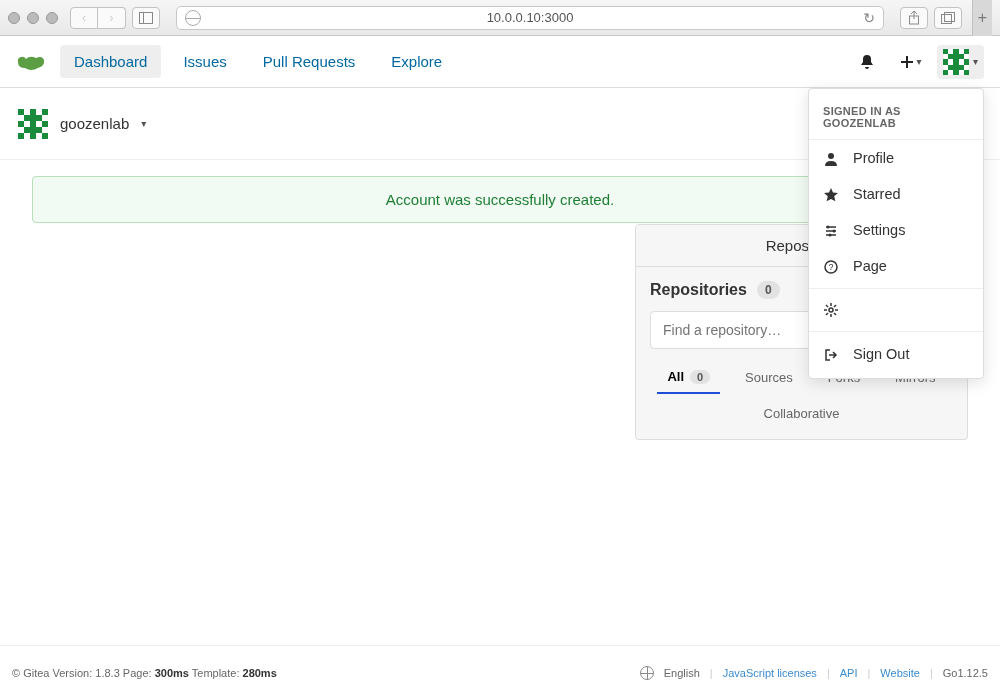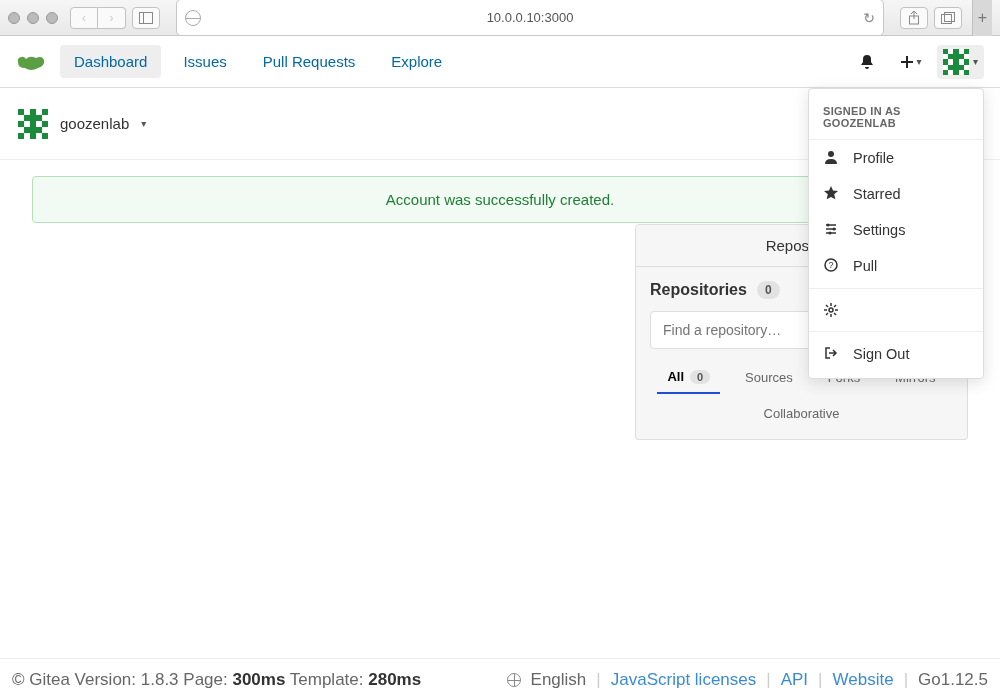--- a/index.html
+++ b/index.html
@@ -7,21 +7,21 @@
 
   
   .browser-chrome { height: 36px; background: linear-gradient(#f6f6f6,#e8e8e8); border-bottom: 1px solid #c8c8c8; display: flex; align-items: center; padding: 0 8px; gap: 6px; }
   .traffic { display:flex; gap:7px; margin-right:6px; }
   .traffic span { width:12px; height:12px; border-radius:50%; background:#bbb; border:1px solid #9a9a9a; }
   .chrome-btn { width:28px; height:22px; border:1px solid #c2c2c2; border-radius:4px; background:#fafafa; display:flex; align-items:center; justify-content:center; color:#777; font-size:12px; }
   .chrome-btn.disabled { color:#ccc; }
   .chrome-group { display:flex; }
   .chrome-group .chrome-btn:first-child { border-top-right-radius:0; border-bottom-right-radius:0; }
   .chrome-group .chrome-btn:last-child { border-top-left-radius:0; border-bottom-left-radius:0; border-left:none; }
-  .addr { flex:1; margin:0 10px; height:37px; border:1px solid #c8c8c8; border-radius:5px; background:#fff; display:flex; align-items:center; padding:0 8px; font-size:13px; color:#555; position:relative; }
+  .addr { flex:1; margin:0 10px; height:24px; border:1px solid #c8c8c8; border-radius:5px; background:#fff; display:flex; align-items:center; padding:0 8px; font-size:13px; color:#555; position:relative; }
   .addr .globe { width:16px; height:16px; border:1px solid #aaa; border-radius:50%; position:relative; margin-right:auto;}
   .addr .globe::after{content:"";position:absolute;left:0;right:0;top:50%;border-top:1px solid #aaa;}
   .addr .url { position:absolute; left:50%; transform:translateX(-50%);}
   .addr .reload { margin-left:auto; font-size:14px; color:#888;}
   .tabplus { width:20px; height:36px; background:#d8d8d8; display:flex;align-items:center;justify-content:center;color:#777;font-size:16px; margin-left:4px; border-left:1px solid #c0c0c0;}
 
   
   .topnav { height:52px; border-bottom:1px solid #ddd; display:flex; align-items:center; padding:0 16px; gap:8px; position:relative; z-index:5;}
   .logo { width:28px; height:20px; position:relative; margin-right:8px;}
   .logo svg { display:block; }
@@ -52,26 +52,26 @@
   .search-repo { width:100%; padding:10px 12px; border:1px solid #ddd; border-radius:4px; background:#fff; font-size:14px; margin-bottom:12px;}
   .filter-tabs { display:flex; gap:0; justify-content:space-around; font-size:13px; flex-wrap:wrap;}
   .ftab { padding:8px 10px; color:#666; cursor:pointer; display:flex; align-items:center; gap:6px;}
   .ftab.active { color:#000; font-weight:600; border-bottom:2px solid #1d4ed8;}
   .ftab .mini { background:#e2e2e2; color:#555; font-size:11px; padding:1px 7px; border-radius:9px; font-weight:600;}
   .ftab-row2{display:flex;justify-content:center;padding-top:8px;font-size:13px;color:#666;}
 
   
   .dropdown { position:absolute; right:16px; top:88px; width:176px; background:#fff; border:1px solid #ddd; border-radius:4px; box-shadow:0 4px 16px rgba(0,0,0,0.12); z-index:20; padding:6px 0;}
   .dd-head { padding:10px 14px; font-size:11px; font-weight:700; color:#666; letter-spacing:0.3px; border-bottom:1px solid #eee;}
-  .dd-item { padding:10px 14px; display:flex; align-items:flex-start; gap:14px; font-size:14.5px; color:#333; cursor:pointer;}
+  .dd-item { padding:10px 14px; display:flex; align-items:flex-end; gap:14px; font-size:14.5px; color:#333; cursor:pointer;}
   .dd-sep { height:1px; background:#eee; margin:4px 0;}
   .dd-icon{width:16px;display:flex;justify-content:center;color:#444;}
 
   
-  .footer { position:absolute; bottom:0; left:0; right:0; height:42px; border-top:1px solid #eee; display:flex; align-items:center; padding:0 12px; font-size:17px; color:#666; gap:6px;}
+  .footer { position:absolute; bottom:0; left:0; right:0; height:55px; border-top:1px solid #eee; display:flex; align-items:center; padding:0 12px; font-size:11px; color:#666; gap:6px;}
   .footer .bold{font-weight:700;color:#333;}
   .footer a{color:#3b8bd0; text-decoration:none;}
   .footer .sep{color:#ccc;}
   .footer .right{margin-left:auto;display:flex;align-items:center;gap:10px;}
   .globe-ico{width:14px;height:14px;border:1.5px solid #888;border-radius:50%;position:relative;display:inline-block;}
   .globe-ico::before{content:"";position:absolute;left:0;right:0;top:50%;border-top:1.5px solid #888;}
   .globe-ico::after{content:"";position:absolute;top:0;bottom:0;left:50%;border-left:1.5px solid #888;}
 
   .bell{width:16px;height:16px;}
 </style>
@@ -252,21 +252,21 @@
       </span>
     <span>Settings</span>
   </div>
   <div class="dd-item">
     <span class="dd-icon">
         <svg width="14" height="14" viewBox="0 0 14 14">
           <circle cx="7" cy="7" r="6" fill="none" stroke="#333" stroke-width="1.5"></circle>
           <text x="7" y="10" text-anchor="middle" font-size="9" fill="#333">?</text>
         </svg>
       </span>
-    <span>Pull</span>
+    <span>Page</span>
   </div>
   <div class="dd-sep"></div>
   <div class="dd-item">
     <span class="dd-icon">
         <svg width="14" height="14" viewBox="0 0 14 14">
           <circle cx="7" cy="7" r="2" fill="none" stroke="#333" stroke-width="1.5"></circle>
           <g stroke="#333" stroke-width="1.5">
             <line x1="7" y1="0" x2="7" y2="3"></line>
             <line x1="7" y1="11" x2="7" y2="14"></line>
             <line x1="0" y1="7" x2="3" y2="7"></line>

